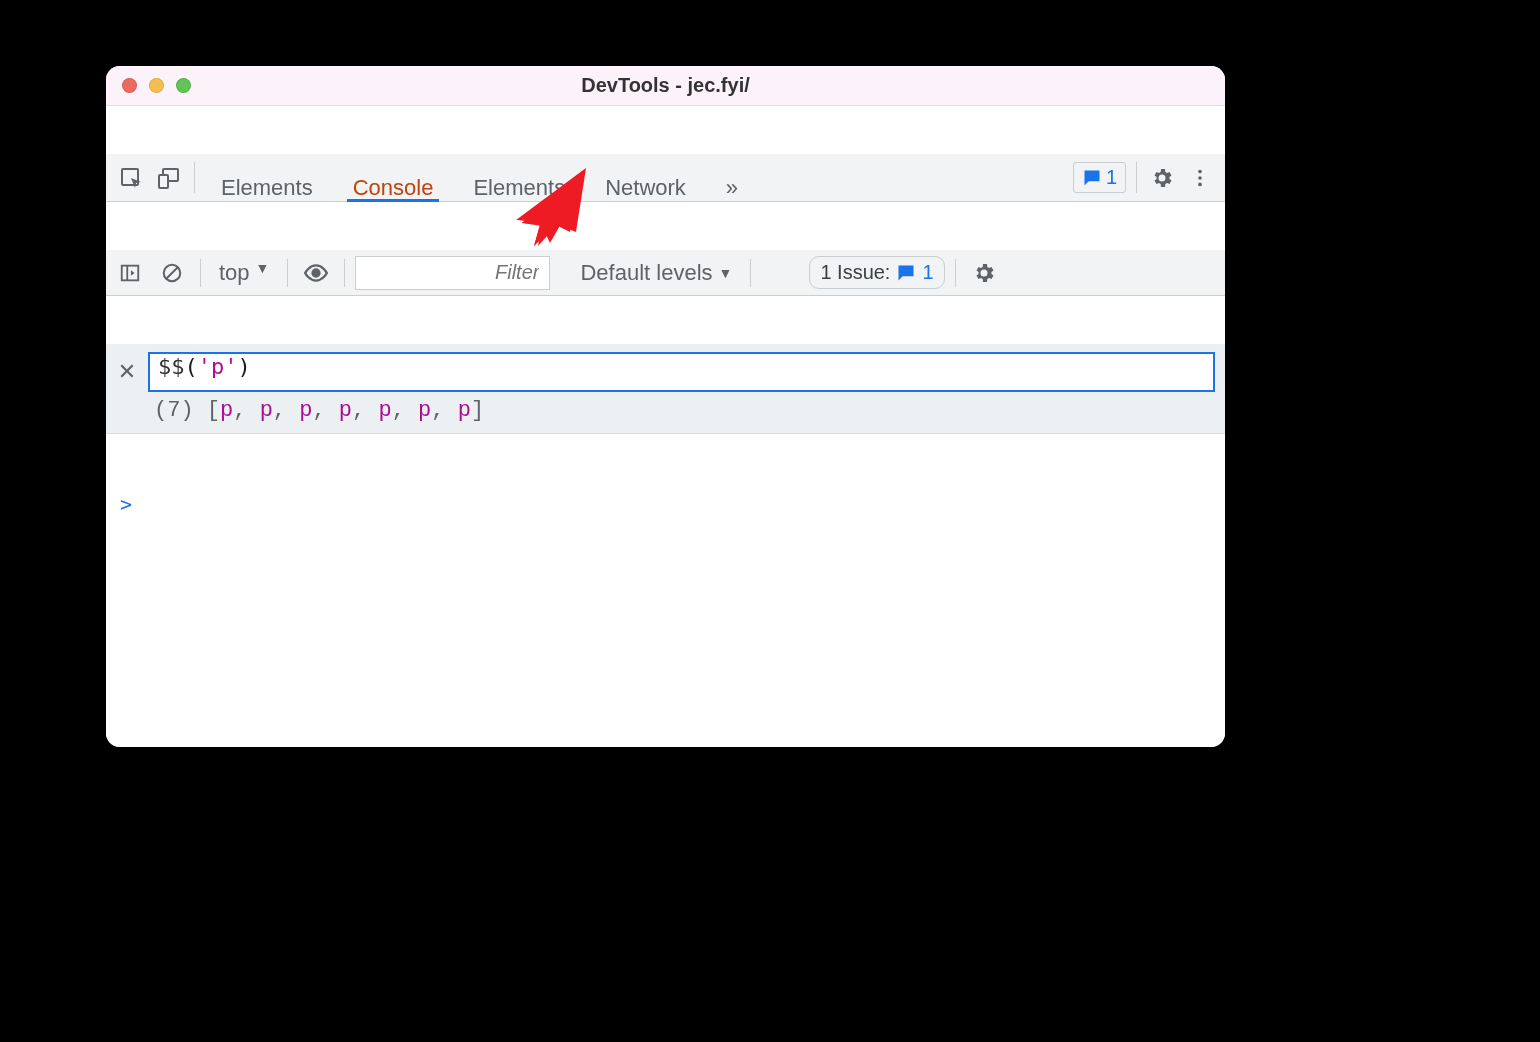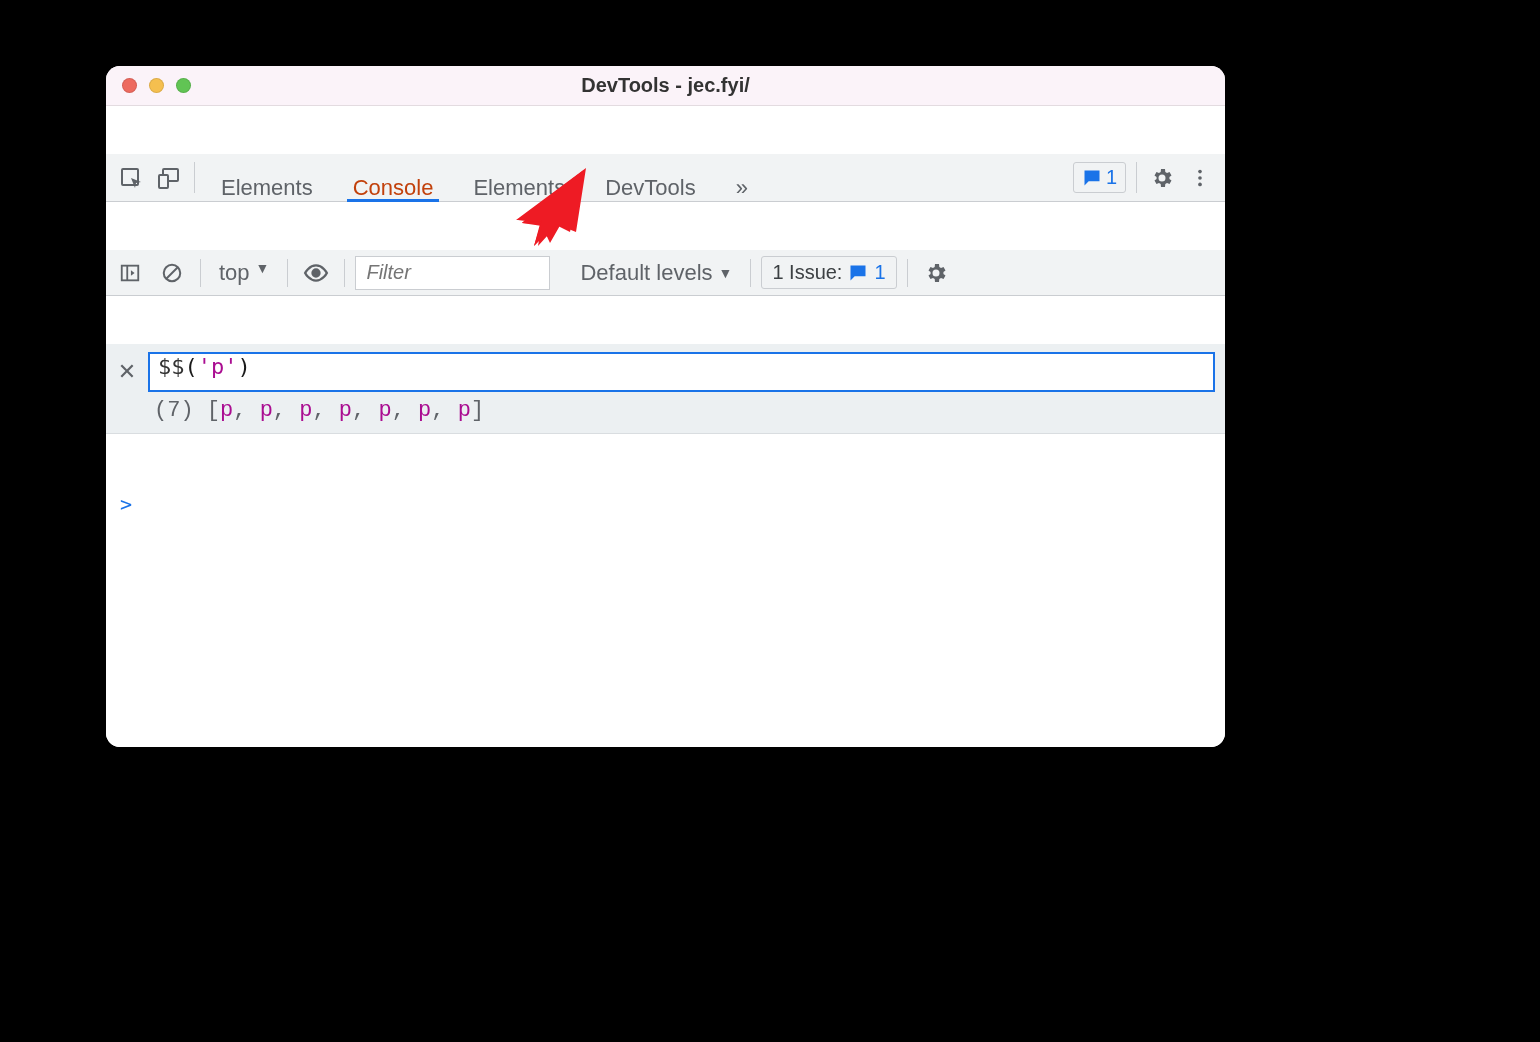--- a/index.html
+++ b/index.html
@@ -62,26 +62,27 @@
   .toolbar .sep { width:1px; height:28px; background:#cacdd1; margin: 0 4px;}
   .context-sel {
     display:flex; align-items:flex-start; gap:6px;
     color:#5f6368; font-size:22px; padding:0 8px; cursor:pointer;
   }
   .filter-input {
     width: 195px; height: 34px;
     border:1px solid #cacdd1; background:#fff;
     font-size:20px; padding: 0 10px; color:#b91c1c;
     font-style: italic;
+    text-align: right;
   }
   .levels { display:flex; align-items:center; color:#5f6368; font-size:22px; gap:6px; padding:0 8px; cursor:pointer;}
   .issues-box {
     display:flex; align-items:center; gap:6px;
-    border:1px solid #cacdd1; border-radius:3px;
-    padding: 4px 10px; font-size:20px; color:#3c4043;
+    border:1px solid #cacdd1; border-radius:10px;
+    padding: 4px 10px; font-size:20px; color:#3c4043;margin-left:48px;
   }
   .issues-box .chat { color:#1a73e8; }
   .expr-row {
     background:#ecf0f2; border-bottom:1px solid #d9dde0;
     padding: 8px 10px 10px 10px;
   }
   .expr-top { display:flex; align-items:center; gap:10px; }
   .close-x { color:#5f6368; font-size:22px; cursor:pointer; width:22px; text-align:center;}
   .expr-input {
     flex:1; height:40px; border:2px solid #1a73e8; background:#fff;
@@ -136,21 +137,21 @@
       <svg width="24" height="24" viewBox="0 0 24 24" fill="none" stroke="currentColor" stroke-width="2">
           <rect x="6" y="3" width="15" height="12" rx="1"></rect>
           <rect x="2" y="9" width="9" height="13" rx="1" fill="#f1f3f4"></rect>
         </svg>
     </div>
     <div class="sep"></div>
     <div class="tabs">
       <div class="tab">Elements</div>
       <div class="tab active">Console</div>
       <div class="tab">Elements</div>
-      <div class="tab">DevTools</div>
+      <div class="tab">Network</div>
       <div class="tab">»</div>
     </div>
     <div class="spacer"></div>
     <div class="badgebox">
       <span class="chat-icon">
         <svg width="20" height="20" viewBox="0 0 24 24" fill="#1a73e8">
             <path d="M3 3h18v13H8l-5 5z"></path>
           </svg>
       </span>
       <span>1</span>

